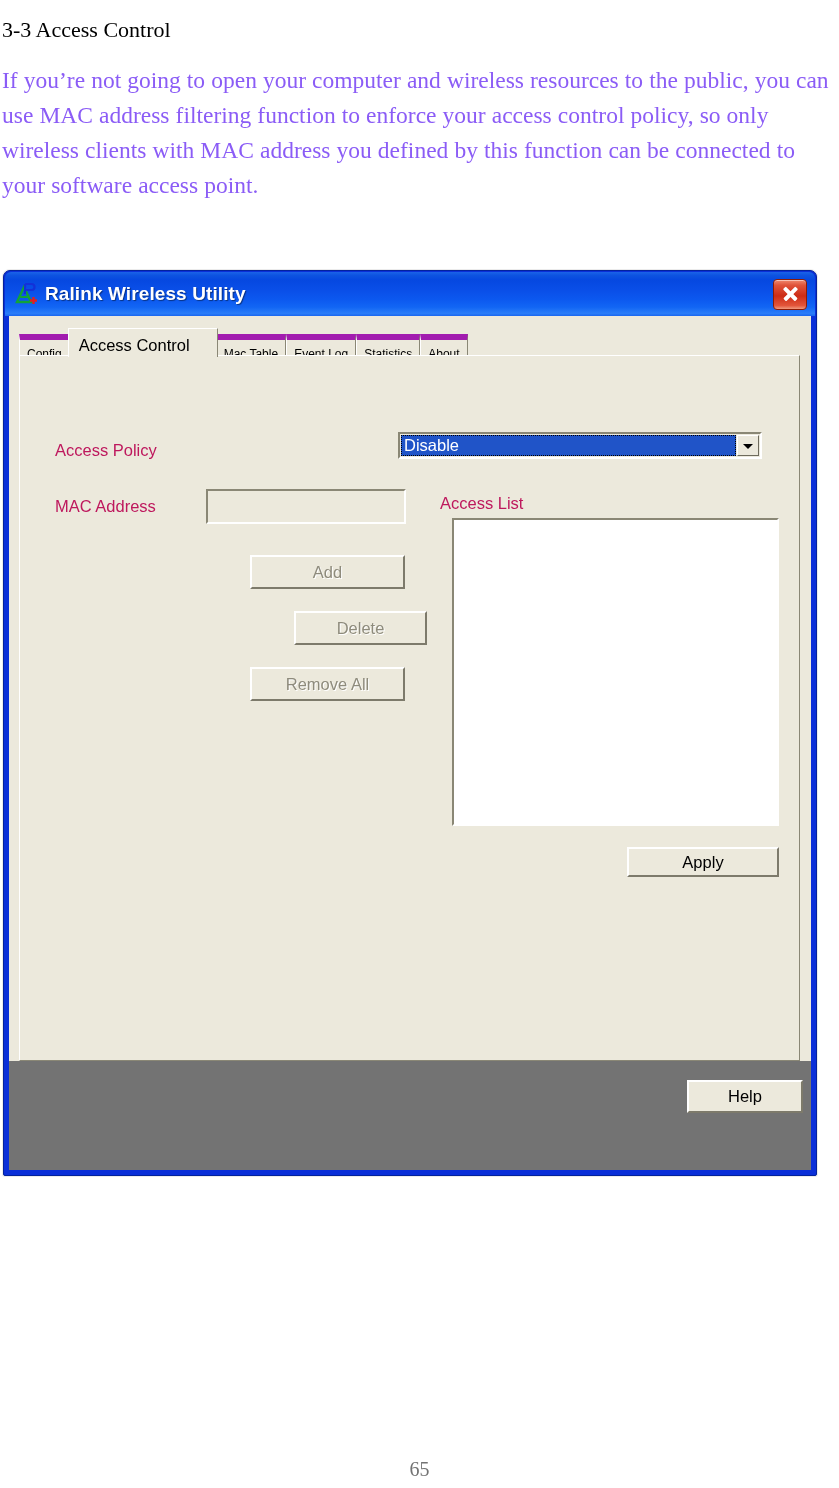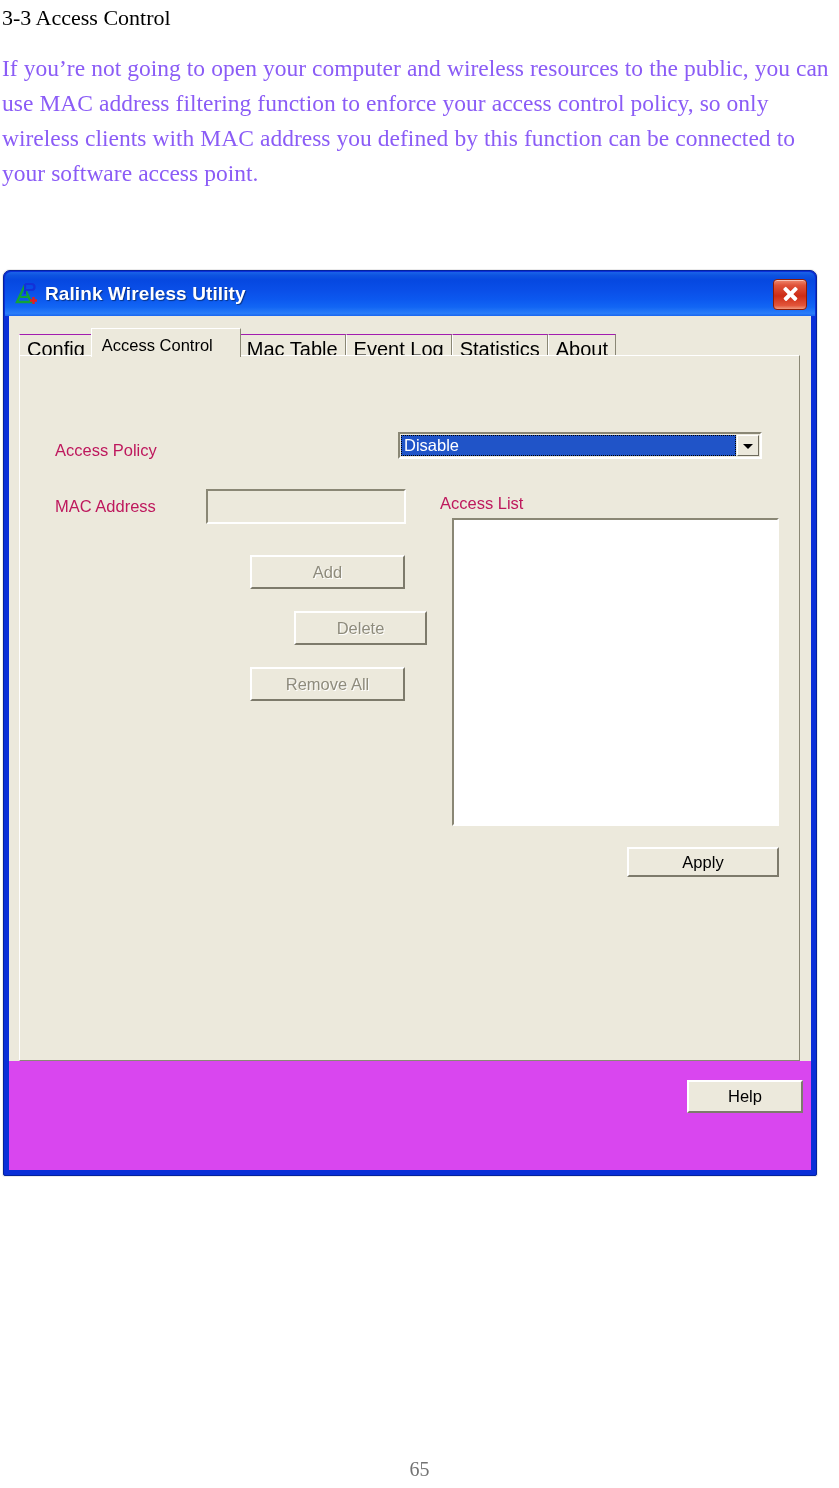--- a/index.html
+++ b/index.html
@@ -13,21 +13,21 @@
     height: 1488px;
     position: relative;
     font-family: "Liberation Serif", "DejaVu Serif", serif;
     overflow: hidden;
   }
 
   
   .doc {
     position: absolute;
     left: 0px;
-    top: 1px;
+    top: 13px;
     width: 839px;
   }
   .doc-heading {
     font-family: "Liberation Serif", "DejaVu Serif", serif;
     font-size: 22px;
     color: #000;
     margin: 0;
     padding: 2px 0 0 2px;
     line-height: 30px;
     font-weight: normal;
@@ -136,29 +136,29 @@
   .tabstrip {
     position: absolute;
     left: 10px;
     top: 11px;
     height: 30px;
     display: flex;
     align-items: flex-end;
     font-family: "Liberation Sans", "DejaVu Sans", sans-serif;
   }
   .tab {
-    font-size: 20px;
+    font-size: 12px;
     color: #000;
     background: #ECE9DC;
     padding: 3px 7px 3px 7px;
     height: 23px;
     line-height: 23px;
     box-sizing: border-box;
     border-left: 1px solid #ffffff;
-    border-top: 1px solid #a21caf;
+    border-top: 6px solid #a21caf;
     border-right: 1px solid #8a8775;
     border-bottom: none;
     margin-right: 0px;
     white-space: nowrap;
     cursor: pointer;
     position: relative;
   }
   .tab.selected {
     height: 29px;
     line-height: 26px;
@@ -307,21 +307,21 @@
     cursor: default;
   }
 
   
   .bottom-bar {
     position: absolute;
     left: 0;
     right: 0;
     top: 745px;
     bottom: 0;
-    background: #d946ef;
+    background: #737373;
   }
   #btn-help {
     position: absolute;
     left: 678px;
     top: 19px;
     width: 116px;
     height: 33px;
   }
 
   

